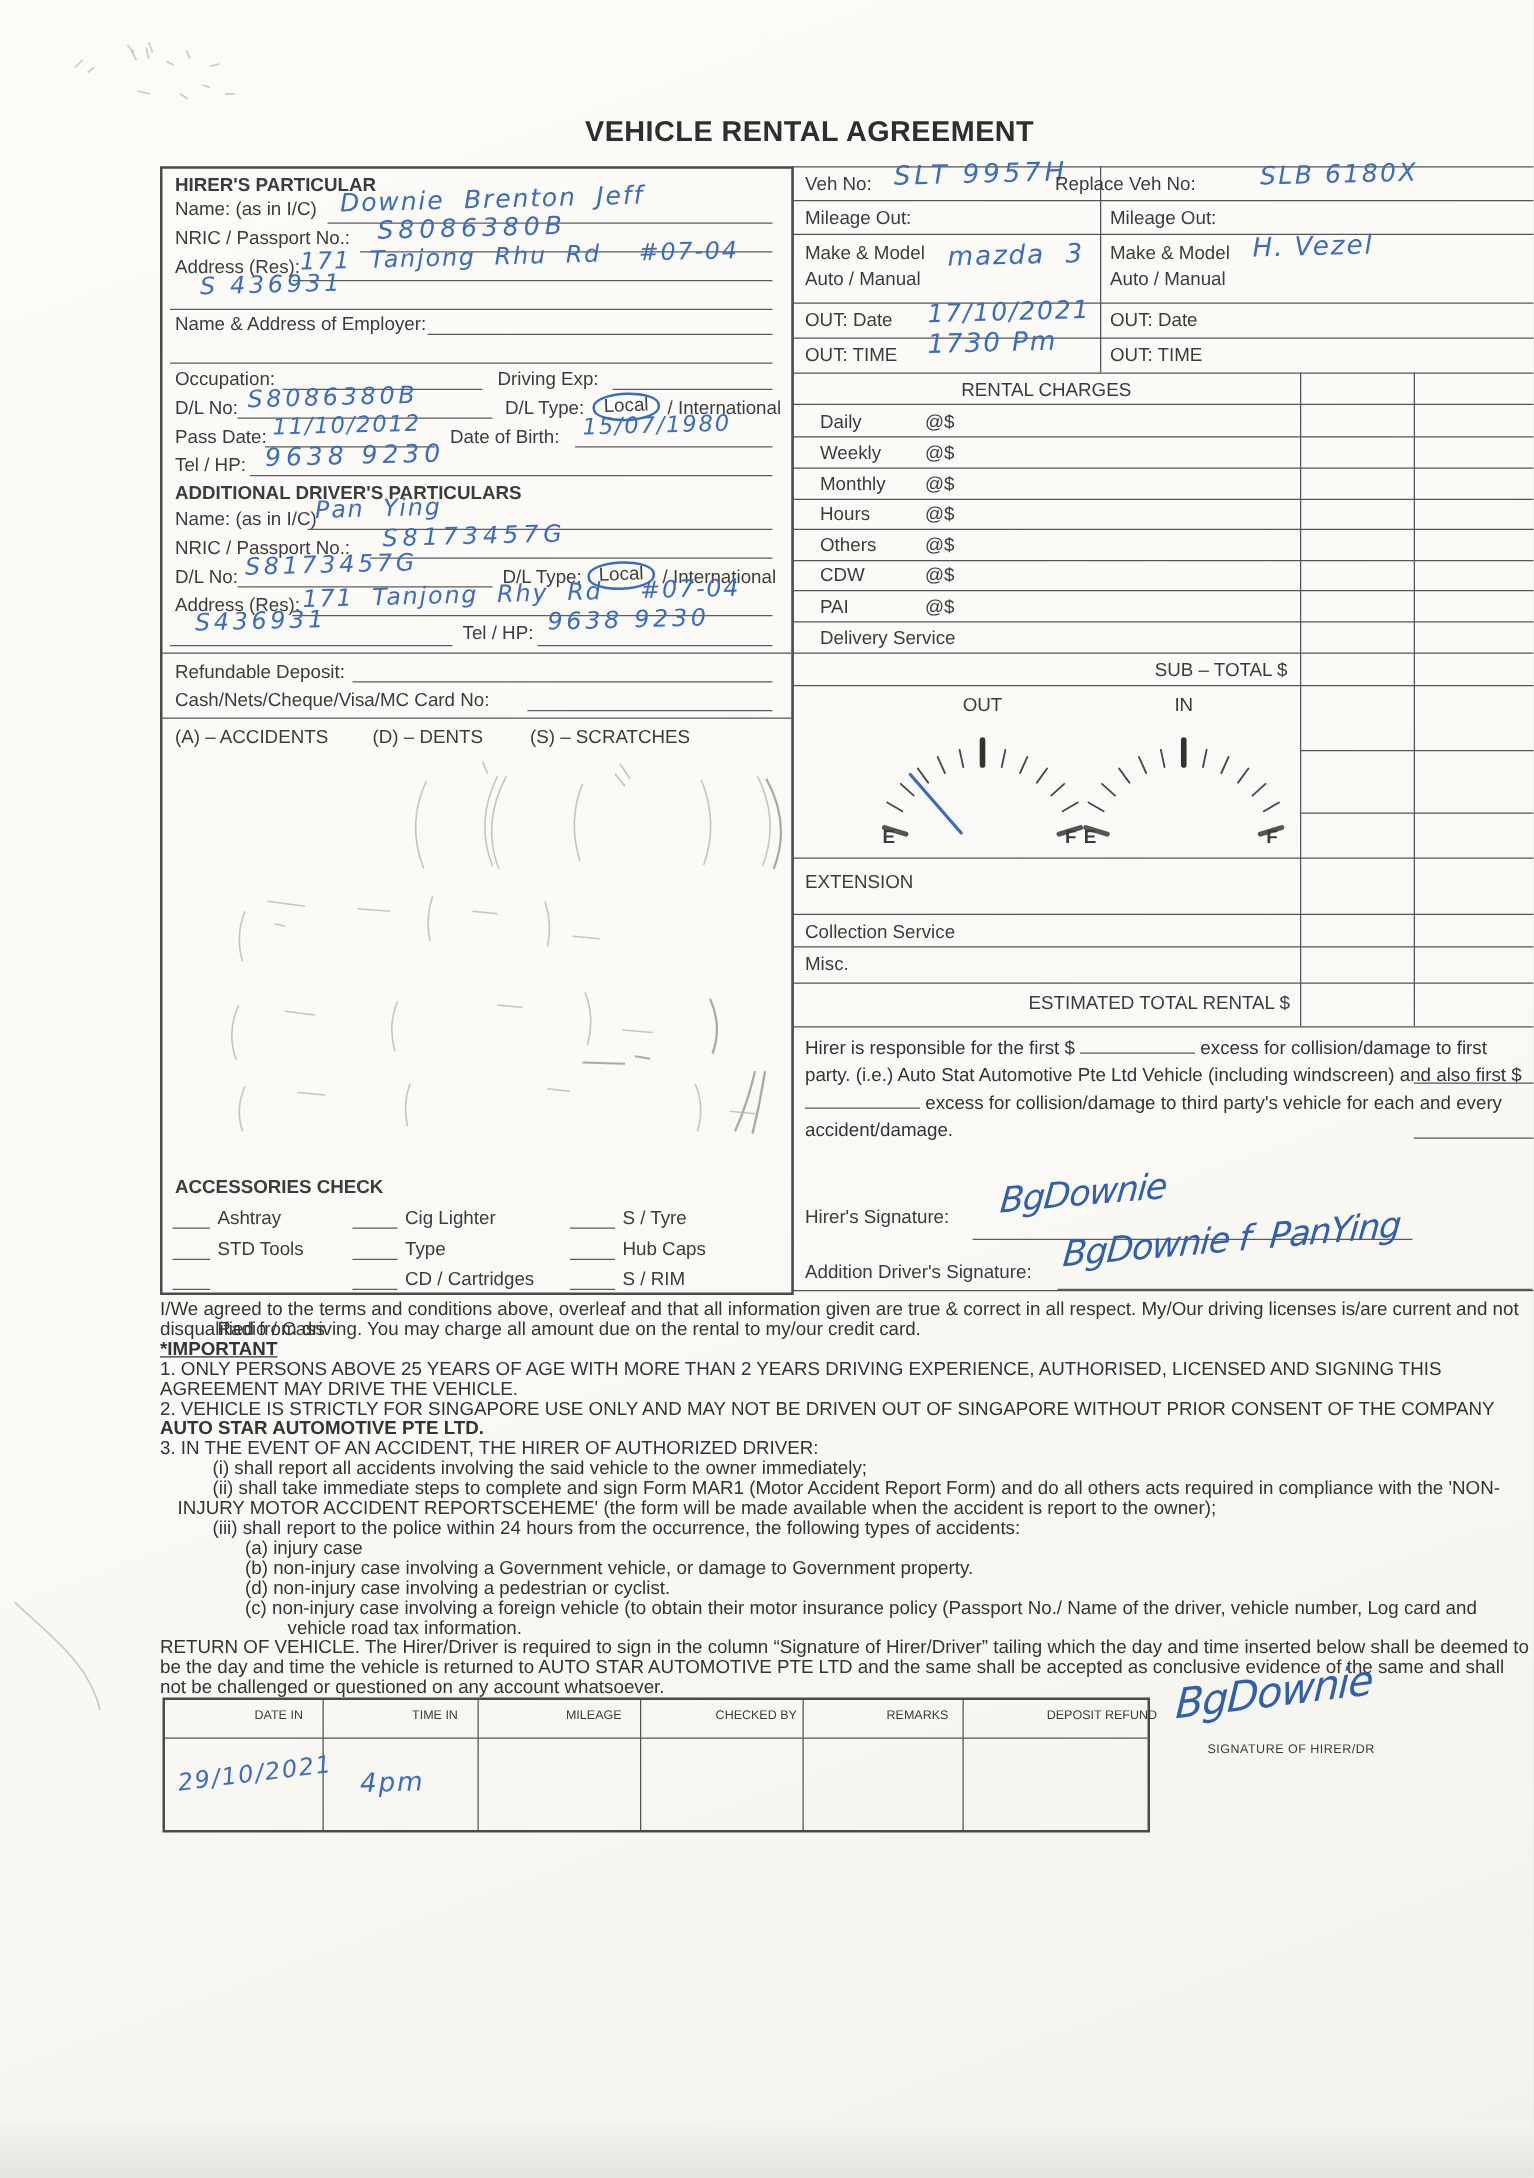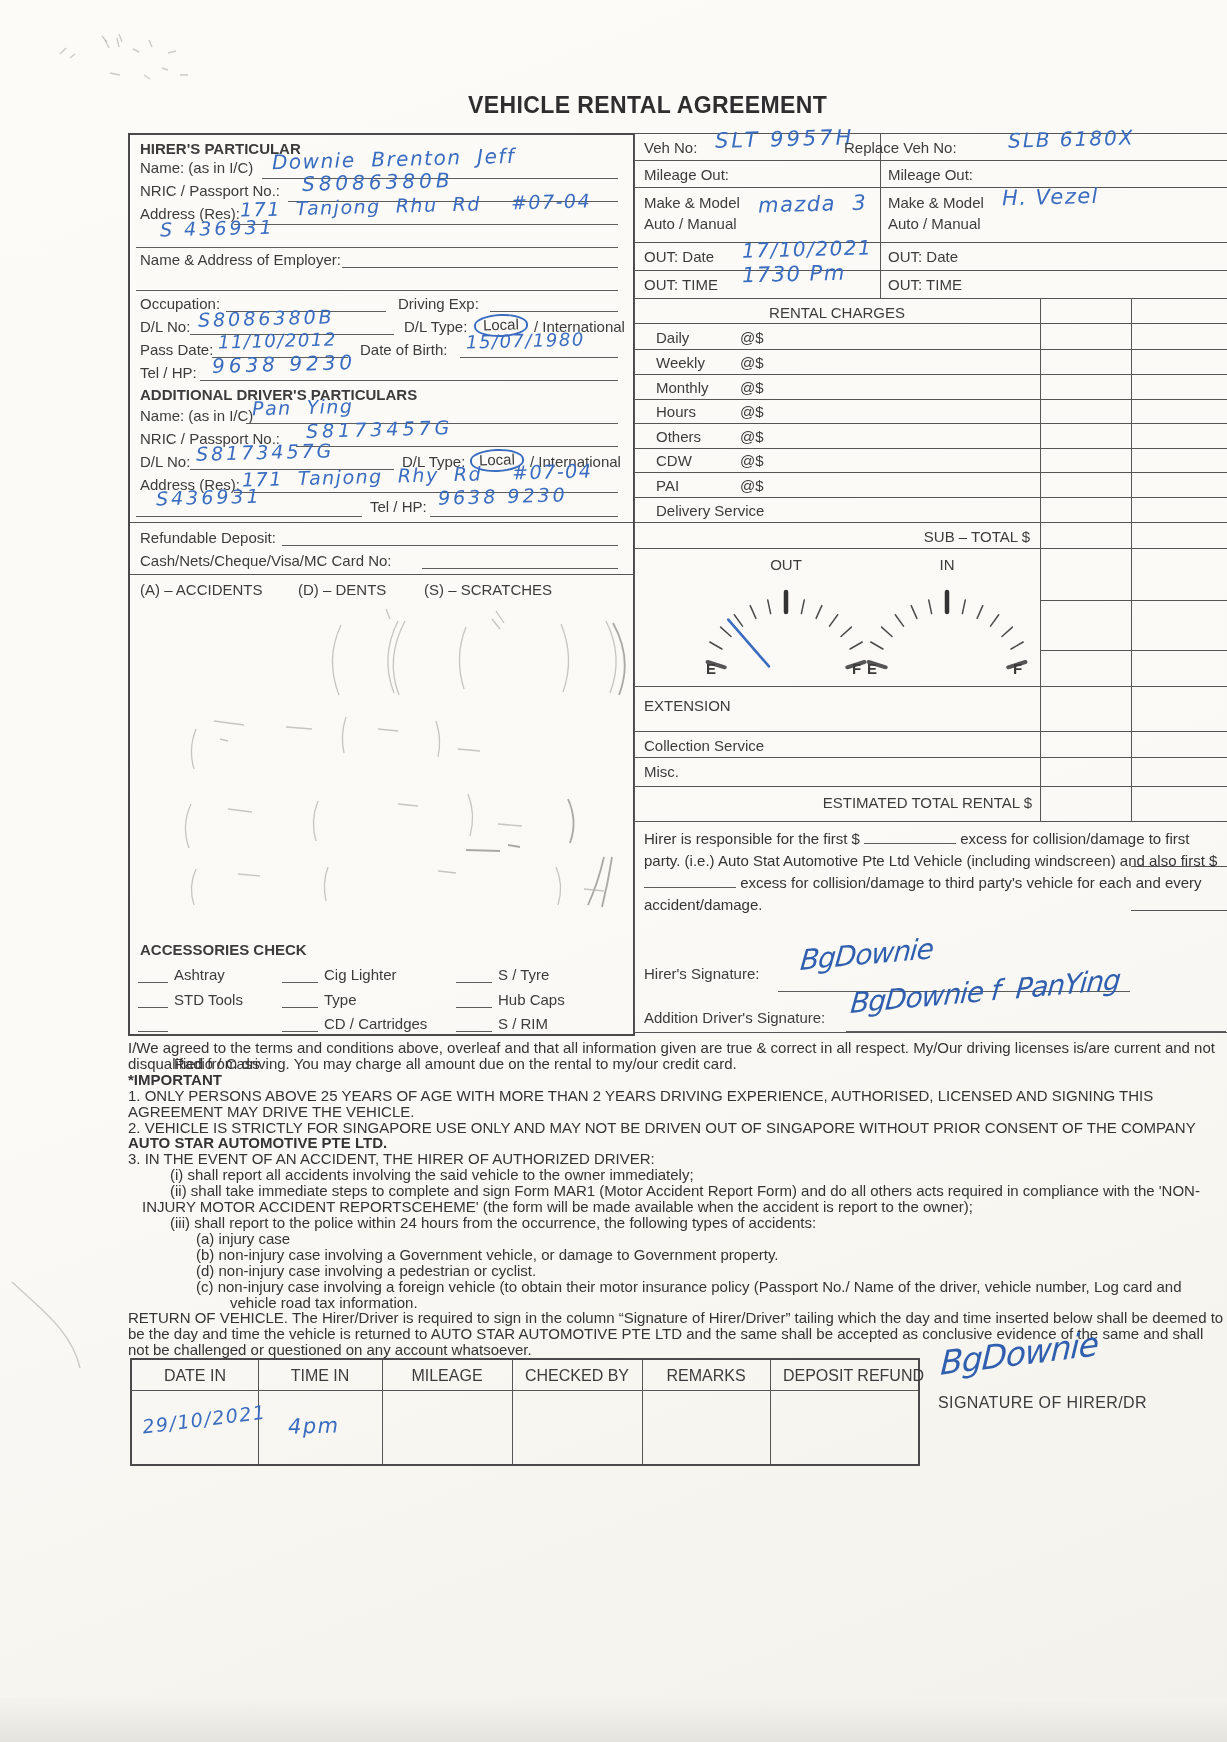--- a/index.html
+++ b/index.html
@@ -1,21 +1,21 @@
 <!DOCTYPE html>
 <html><head>
 <meta charset="utf-8">
 <style>
   html,body{margin:0;padding:0;background:#e6e4df;}
   #paper{position:relative;width:1227px;height:1742px;overflow:hidden;
     background:linear-gradient(160deg,#fcfbf7 0%,#faf9f5 55%,#f3f1eb 100%);
     font-family:"Liberation Sans",sans-serif;color:#3b3b3b;}
   .abs{position:absolute;}
   .lbl{position:absolute;font-size:15px;color:#3c3c3c;white-space:nowrap;}
-  .sm{font-size:16px;}
+  .sm{font-size:10px;padding-left:28px;}
   .b{font-weight:bold;}
   .ctr{text-align:center;}
   .rt{text-align:right;}
   .hw{position:absolute;font-family:"DejaVu Sans",sans-serif;font-style:italic;
       color:#3a6cc0;white-space:pre;letter-spacing:1.5px;transform:rotate(-1.5deg);}
   .sig{position:absolute;font-family:"DejaVu Sans",sans-serif;font-style:italic;
       color:#2f5fae;white-space:pre;transform:rotate(-5deg) skewX(-10deg);letter-spacing:-1px;}
   .ul{position:absolute;height:0;border-bottom:1.6px solid #5c5c5c;}
   .hline{position:absolute;height:0;border-top:1.7px solid #555;}
   .vline{position:absolute;width:0;border-left:1.7px solid #555;}
@@ -322,21 +322,21 @@
   <div class="lbl" style="left:644px;top:965px">Hirer's Signature:</div>
   <i class="ul" style="left:778px;top:991px;width:352px"></i>
   <div class="sig" style="left:800px;top:938px;font-size:28px">BgDownie</div>
 
   <div class="lbl" style="left:644px;top:1009px">Addition Driver's Signature:</div>
   <i class="ul" style="left:846px;top:1031px;width:380px"></i>
   <div class="sig" style="left:850px;top:975px;font-size:28px">BgDownie f  PanYing</div>
 
   <div class="abs" style="left:128px;top:1040px;width:1096px">
     <p class="tp">I/We agreed to the terms and conditions above, overleaf and that all information given are true &amp; correct in all respect. My/Our driving licenses is/are current and not disqualified from driving. You may charge all amount due on the rental to my/our credit card.</p>
-    <p class="tp b" style="">*IMPORTANT</p>
+    <p class="tp b" style="text-decoration:underline">*IMPORTANT</p>
     <p class="tp">1. ONLY PERSONS ABOVE 25 YEARS OF AGE WITH MORE THAN 2 YEARS DRIVING EXPERIENCE, AUTHORISED, LICENSED AND SIGNING THIS AGREEMENT MAY DRIVE THE VEHICLE.</p>
     <p class="tp">2. VEHICLE IS STRICTLY FOR SINGAPORE USE ONLY AND MAY NOT BE DRIVEN OUT OF SINGAPORE WITHOUT PRIOR CONSENT OF THE COMPANY</p>
     <p class="tp b">AUTO STAR AUTOMOTIVE PTE LTD.</p>
     <p class="tp">3. IN THE EVENT OF AN ACCIDENT, THE HIRER OF AUTHORIZED DRIVER:</p>
     <p class="tp indent1">(i)   shall report all accidents involving the said vehicle to the owner immediately;</p>
     <p class="tp indent1">(ii)  shall take immediate steps to complete and sign Form MAR1 (Motor Accident Report Form) and do all others acts required in compliance with the 'NON-INJURY MOTOR ACCIDENT REPORTSCEHEME' (the form will be made available when the accident is report to the owner);</p>
     <p class="tp indent1">(iii) shall report to the police within 24 hours from the occurrence, the following types of accidents:</p>
     <p class="tp hang">(a)    injury case</p>
     <p class="tp hang">(b)    non-injury case involving a Government vehicle, or damage to Government property.</p>
     <p class="tp hang">(d)    non-injury case involving a pedestrian or cyclist.</p>

